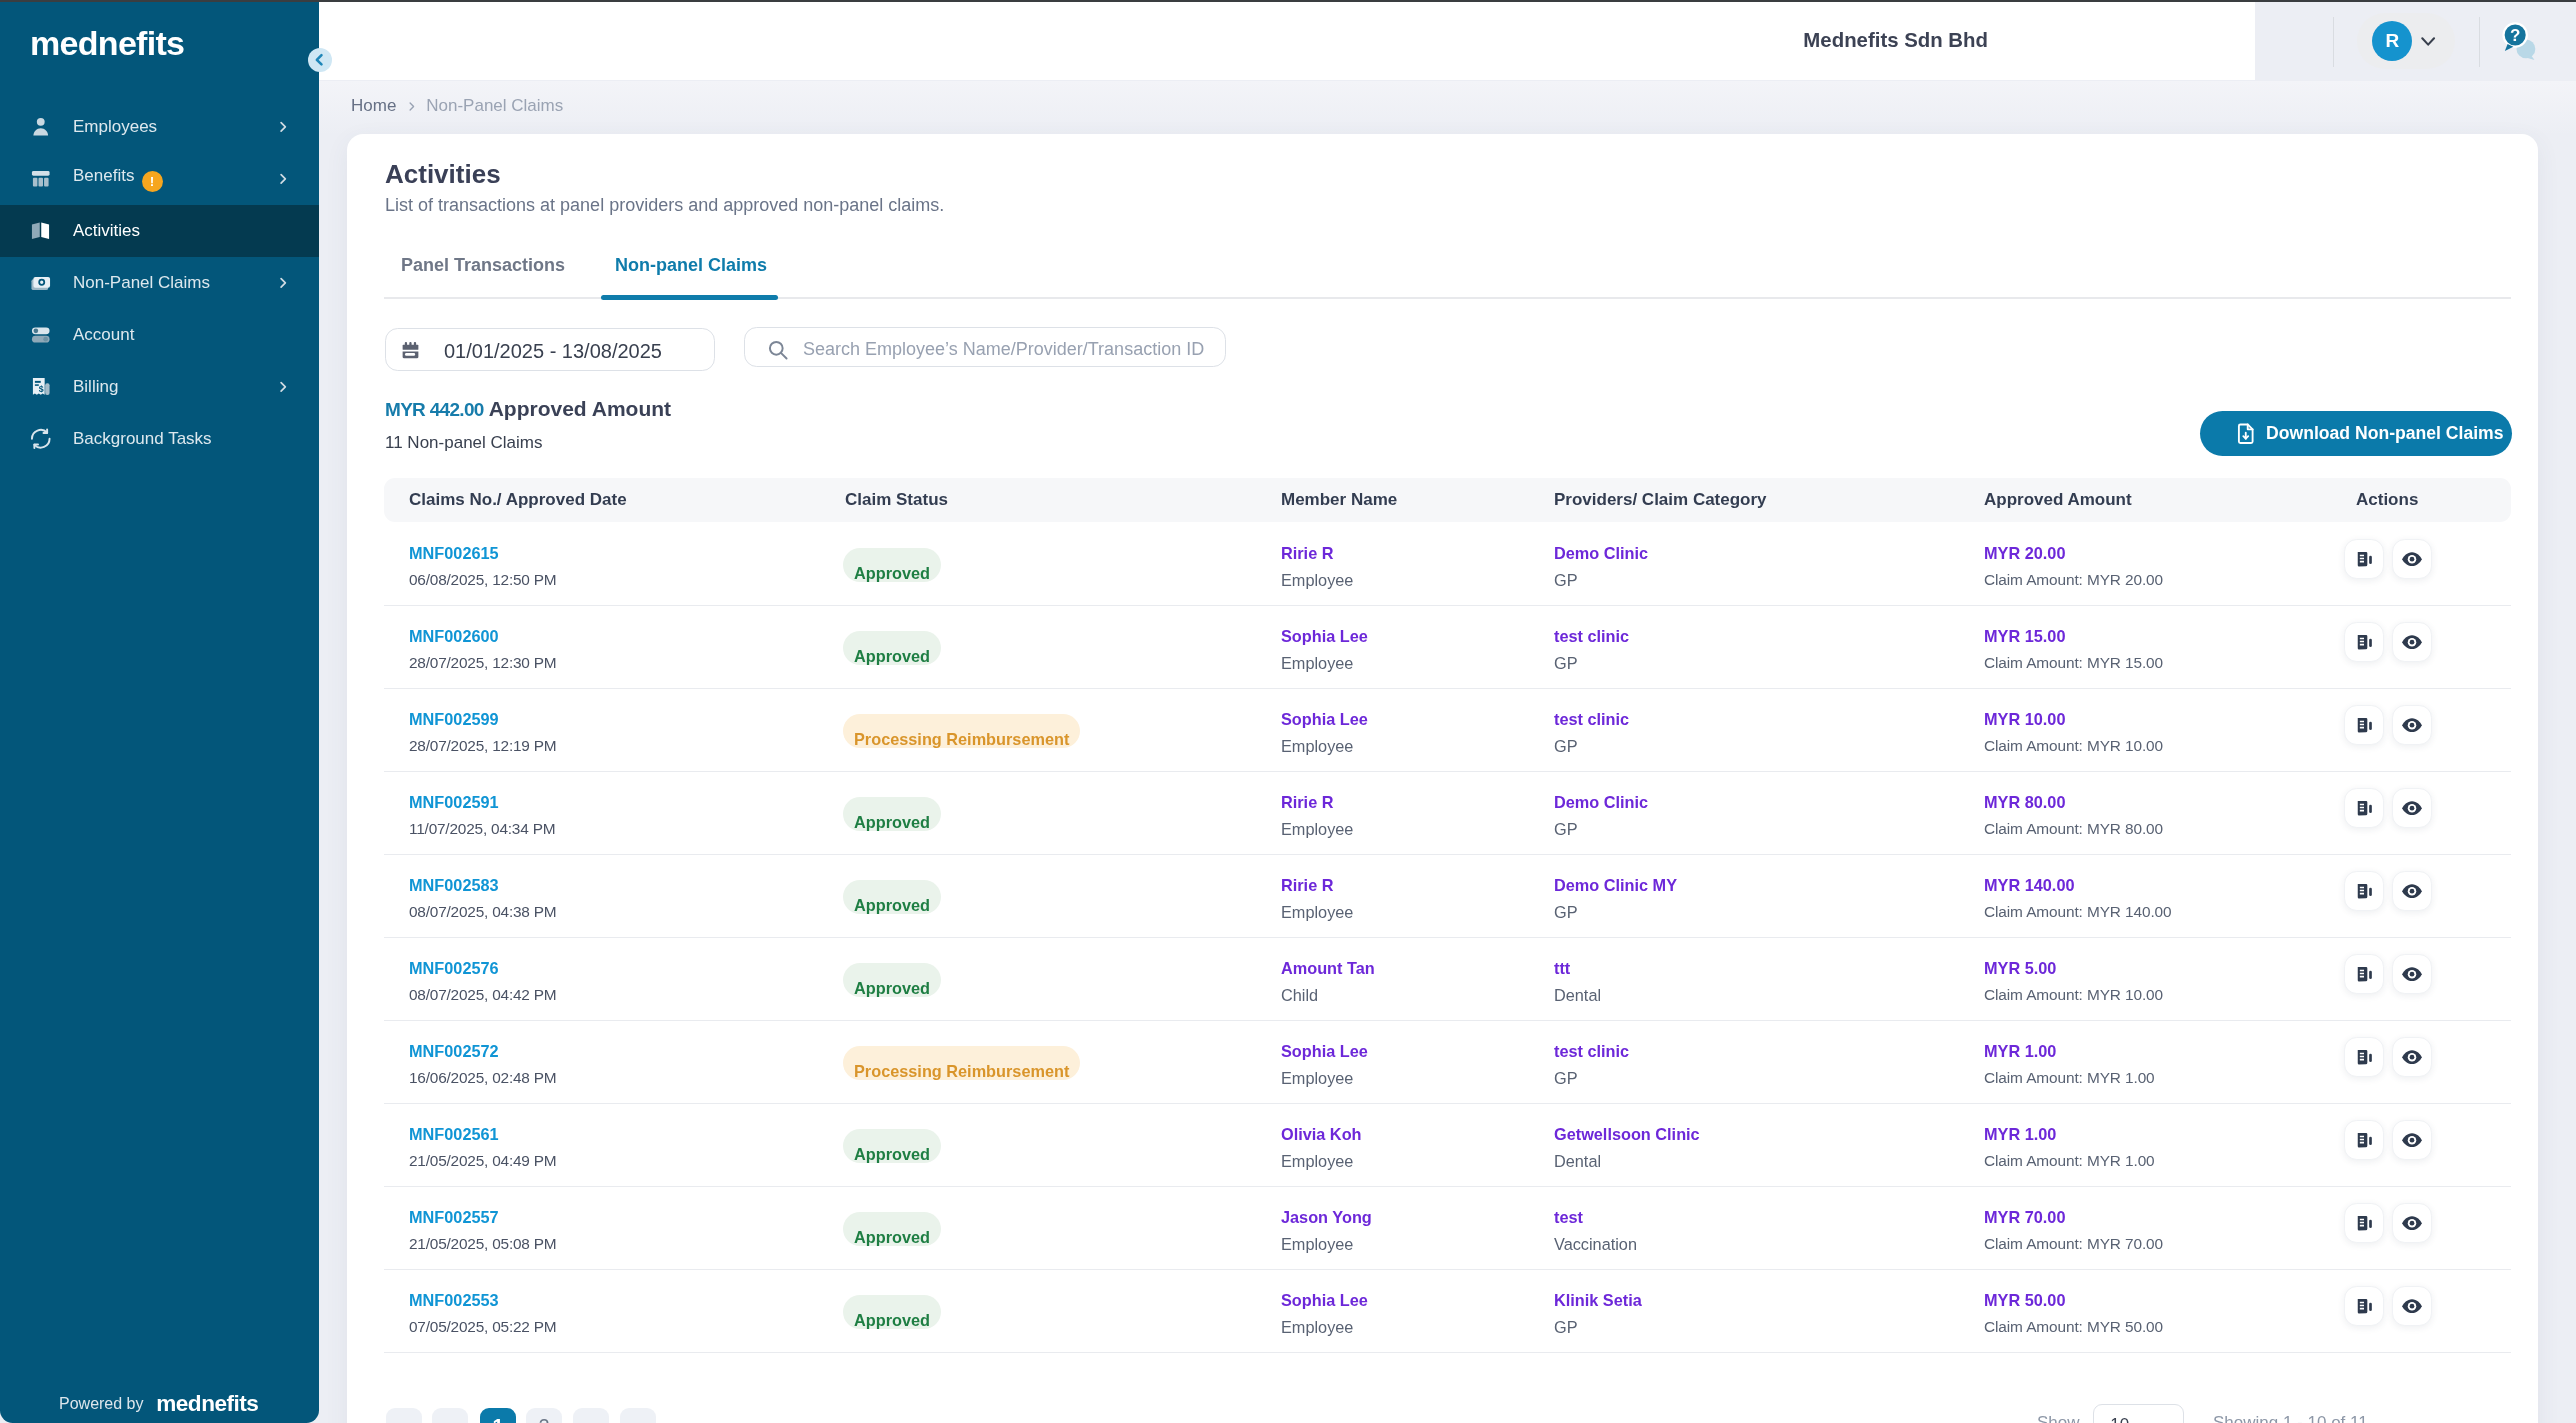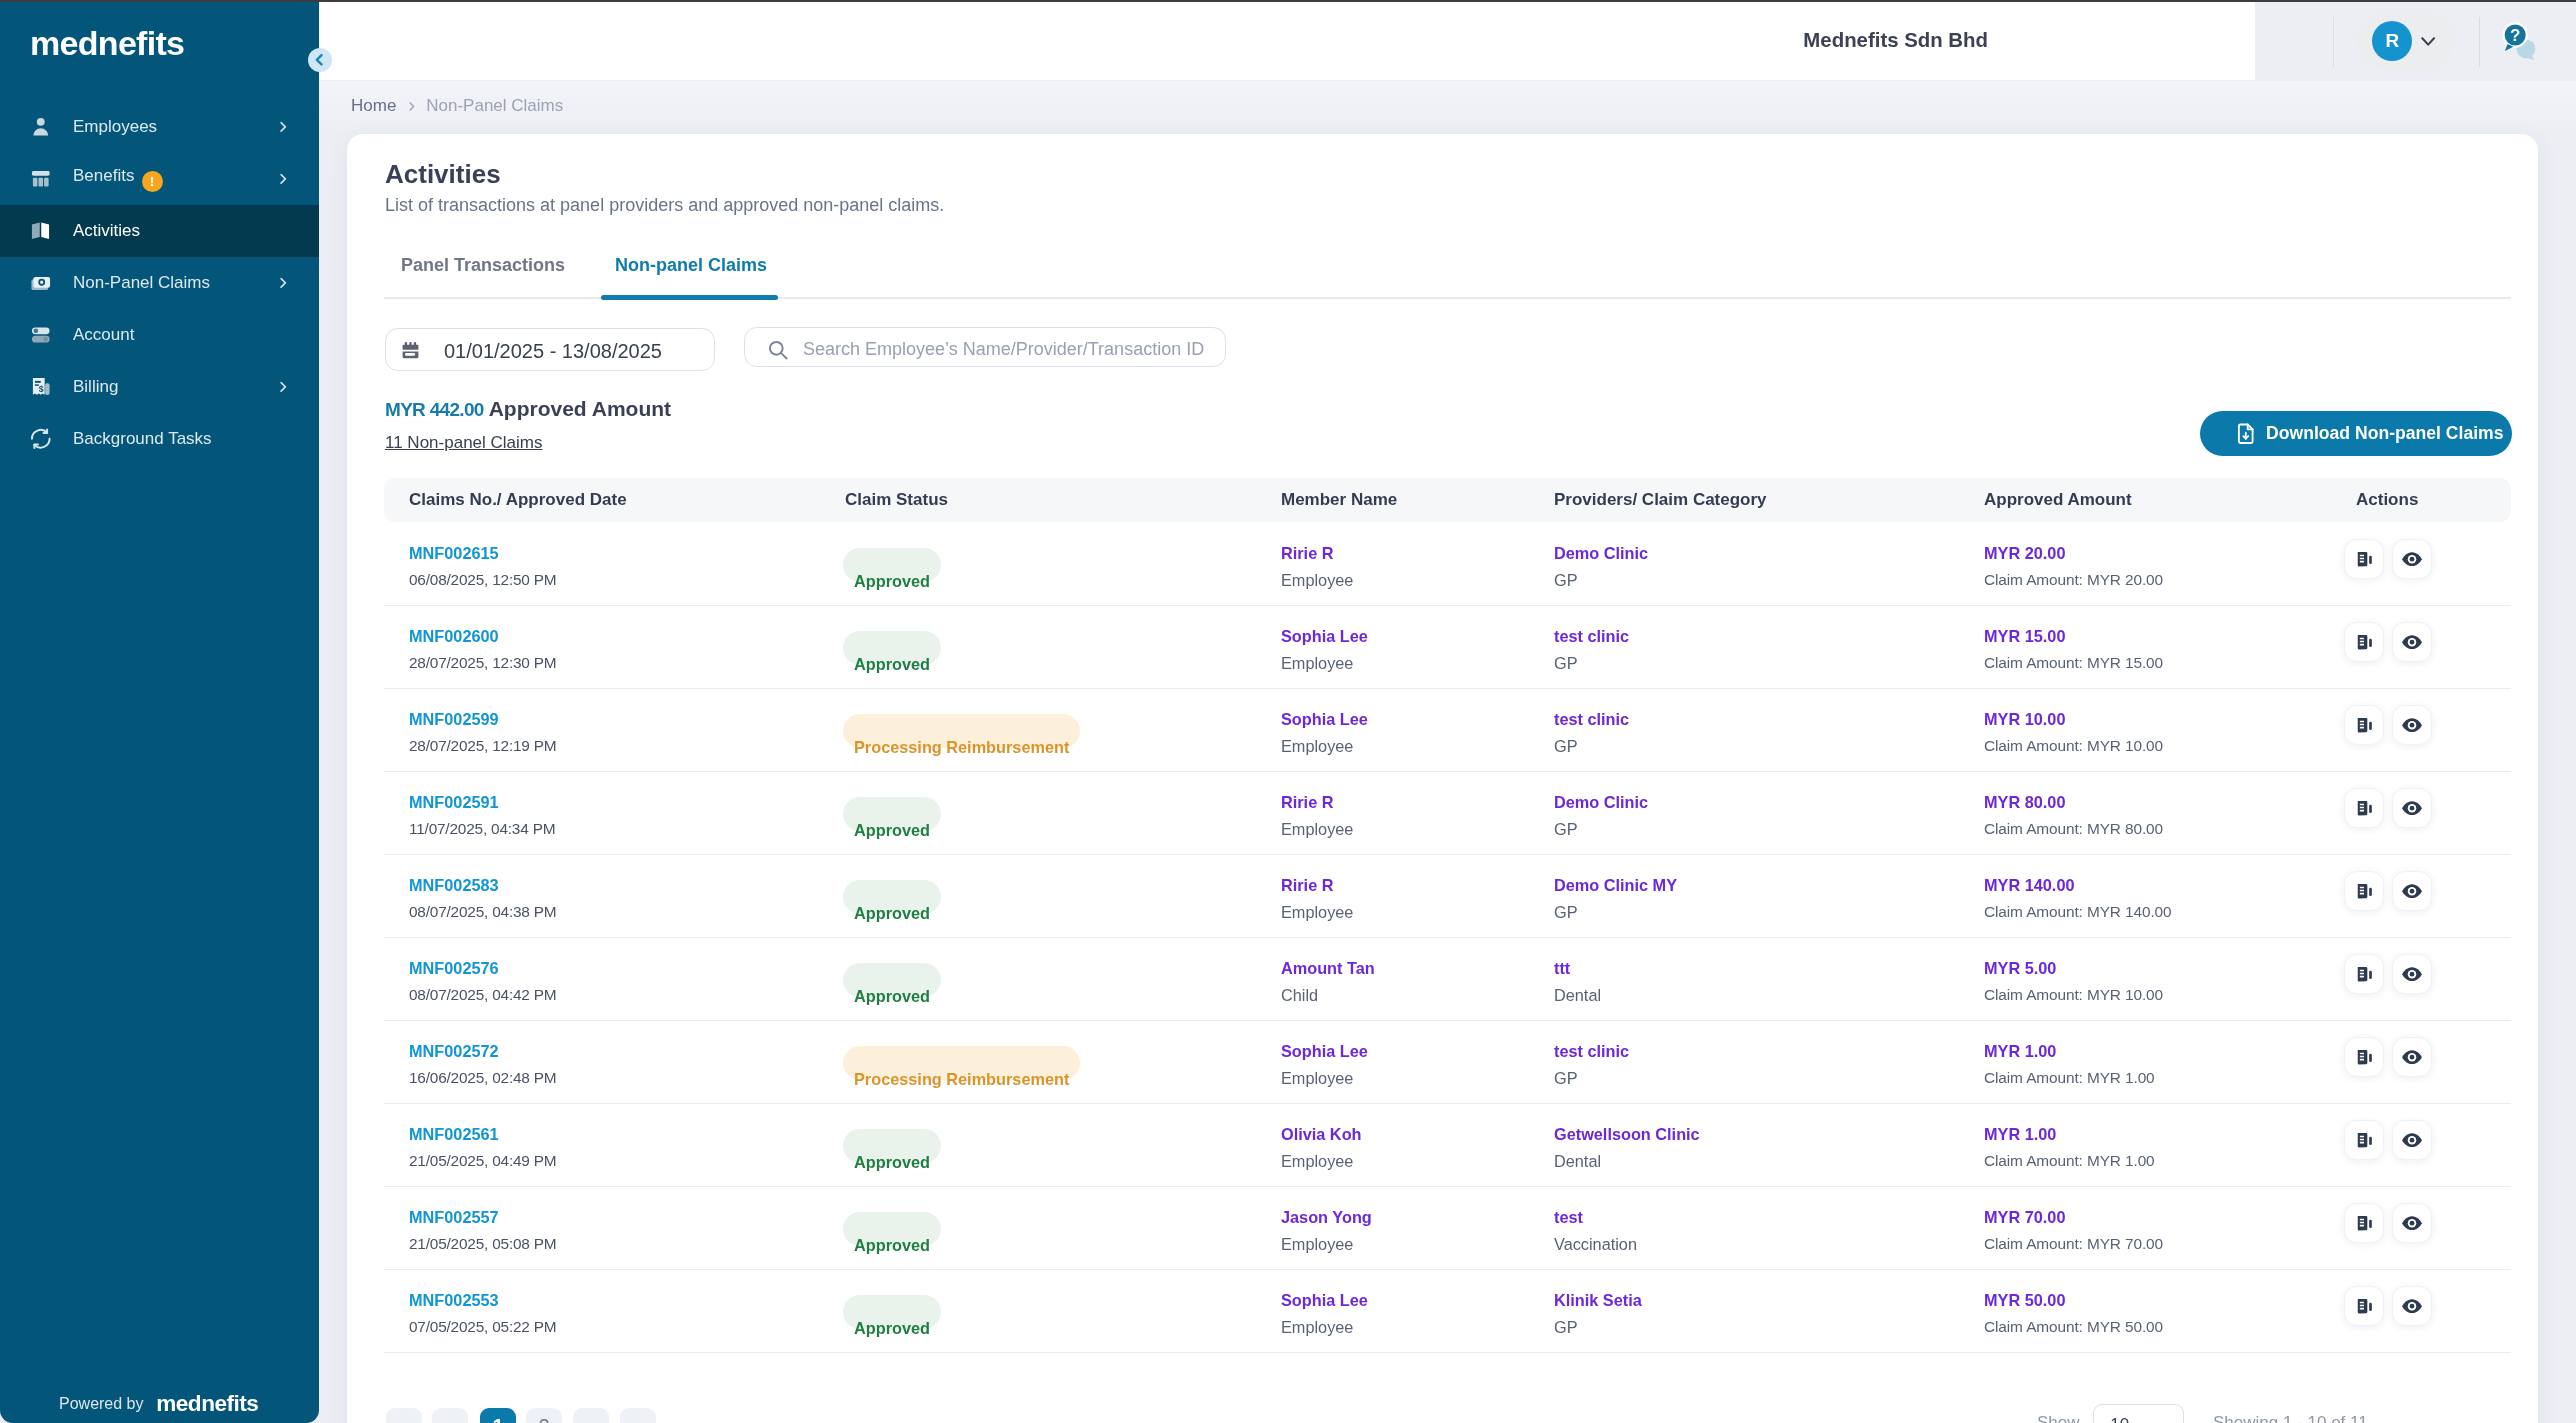--- a/index.html
+++ b/index.html
@@ -35,33 +35,33 @@
 .tab1 { position:absolute; left:54px; top:121px; font-size:18px; font-weight:bold; color:#6f7787; }
 .tab2 { position:absolute; left:268px; top:121px; font-size:18px; font-weight:bold; color:#0f7cab; }
 .tabline { position:absolute; left:37px; top:163px; width:2127px; height:1.8px; background:#e8e9ec; }
 .tabactive { position:absolute; left:254px; top:161px; width:177px; height:4.5px; background:#0f7cab; border-radius:2.7px; }
 .dateinput { position:absolute; left:38px; top:194px; width:330px; height:43px; border:1.8px solid #dde1e7; border-radius:12.7px; }
 .dateinput .txt { position:absolute; left:58px; top:11px; font-size:20px; color:#39404f; }
 .search { position:absolute; left:397px; top:193px; width:482px; height:40px; border:1.8px solid #dde1e7; border-radius:12.7px; }
 .search .txt { position:absolute; left:58px; top:11px; font-size:18px; color:#98a1b1; }
 .myr { position:absolute; left:38px; top:263px; font-size:21px; font-weight:bold; color:#3a4156; }
 .myr .t { color:#177cab; font-size:19px; letter-spacing:-0.7px; }
-.nclaims { position:absolute; left:38px; top:299px; font-size:17px; color:#39404f;text-decoration:underline; }
+.nclaims { position:absolute; left:38px; top:299px; font-size:17px; color:#39404f; }
 .dlbtn { position:absolute; left:1853px; top:277px; width:312px; height:45px; background:#0b7aaa; border-radius:22.6px; color:#fff; font-size:17.6px; font-weight:bold; display:flex; align-items:center; white-space:nowrap; }
 .dlbtn span { margin-left:66px; }
 
 .thead { position:absolute; left:37px; top:344px; width:2127px; height:44px; background:#f6f7f9; border-radius:11px; }
 .thead div { position:absolute; top:11.8px; font-size:17px; font-weight:bold; color:#333d51; }
 .tbody { position:absolute; left:37px; top:389px; width:2127px; }
 .trow { position:relative; height:83px; border-bottom:0.9px solid #e9ebef; }
 .trow .l1 { position:absolute; top:21px; font-size:16.3px; font-weight:bold; color:#6d28d9; white-space:nowrap; }
 .trow .l2 { position:absolute; top:48px; font-size:16.3px; color:#596273; white-space:nowrap; }
 .trow .link { color:#1095d5; }
 .trow .date { color:#4a5264; font-size:15.4px; letter-spacing:-0.2px; }
-.pill { position:absolute; left:459px; top:25px; height:34px; line-height:34px; border-radius:17px; padding:16px 11px; font-size:16.3px; font-weight:bold; }
+.pill { position:absolute; left:459px; top:25px; height:34px; line-height:34px; border-radius:17px; padding:8px 11px; font-size:16.3px; font-weight:bold; }
 .pill.ok { background:#eaf3eb; color:#1e7e43; }
 .pill.proc { background:#fdf0da; color:#d9952b; }
 .abtn { position:absolute; top:16.3px; width:40px; height:40px; background:#fff; border:0.9px solid #f0f2f5; border-radius:12.7px; box-shadow:0 1.8px 7.2px rgba(40,50,80,0.08); display:flex; align-items:center; justify-content:center; }
 .l2.c5 { font-size:15.4px; letter-spacing:-0.1px; }
 .c1 { left:25px; } .c2 { left:461px; } .c3 { left:897px; } .c4 { left:1170px; } .c5 { left:1600px; } .c6 { left:1972px; }
 
 .pag { position:absolute; left:37px; top:1274px; width:2127px; height:54px; }
 .pbtn { position:absolute; top:0; width:36px; height:36px; border-radius:9px; background:#eef1f6; color:#6b7686; display:flex; align-items:center; justify-content:center; font-size:20px; }
 .pbtn.on { background:#0b7aaa; color:#fff; font-weight:bold; }
 .pshow { position:absolute; top:4.5px; font-size:17px; color:#8d97a7; }

